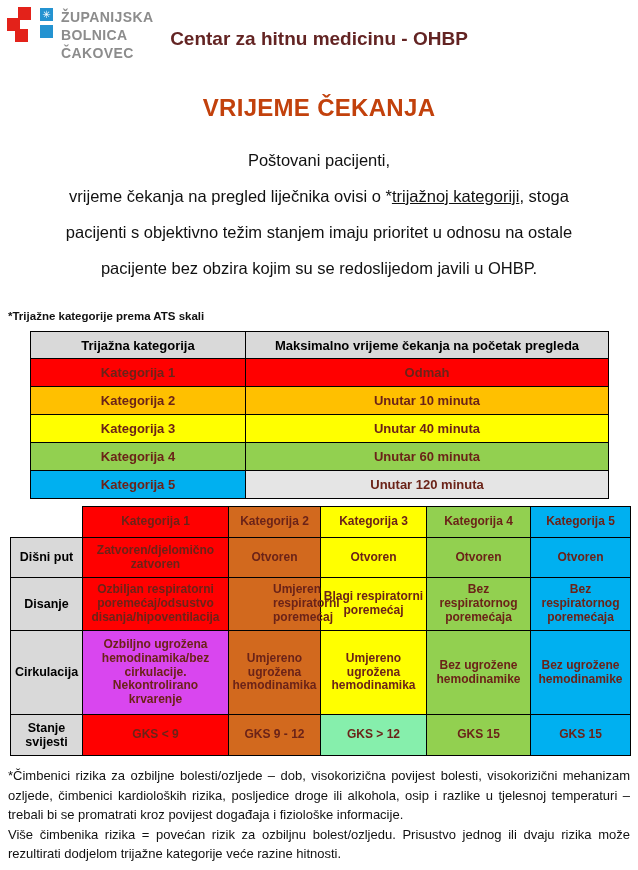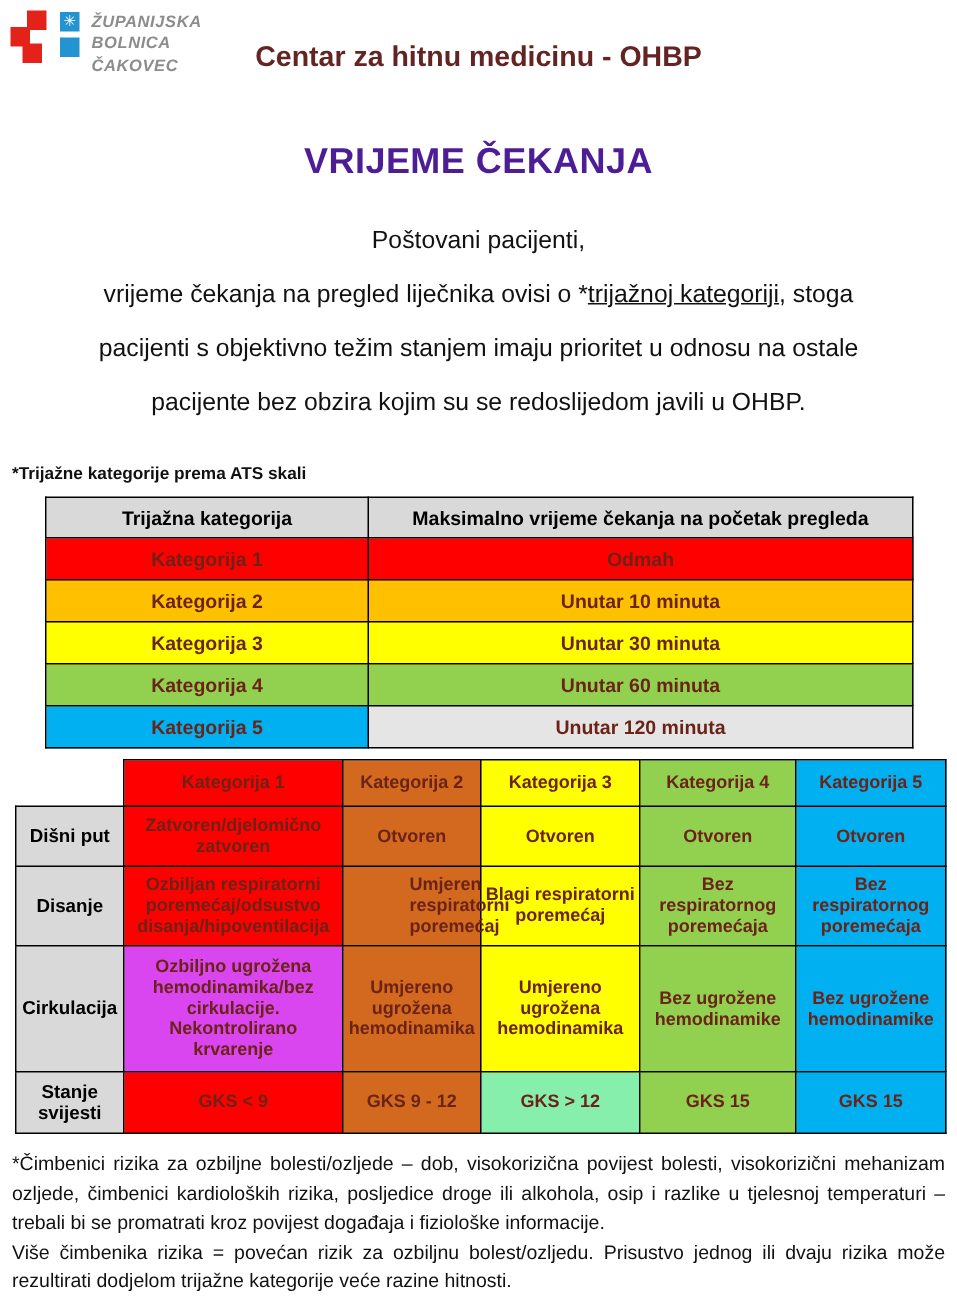--- a/index.html
+++ b/index.html
@@ -11,25 +11,25 @@
   .logo { position:absolute; left:4px; top:3px; width:150px; height:44px; }
   .sq { position:absolute; }
   .sq.red  { background:var(--brand_red); width:13px; height:13px; }
   .sq.blue { background:var(--brand_blue); width:13px; height:13px; }
   .r1 { left:14px; top:4px; }
   .r2 { left:3px;  top:15px; }
   .r3 { left:11px; top:26px; }
   .b1 { left:36px; top:5px; display:flex; align-items:center; justify-content:center; }
   .b2 { left:36px; top:22px; }
   .star { color:#fff; font-size:10px; line-height:1; font-family:"DejaVu Sans", sans-serif; }
-  .logo-text { position:absolute; left:57px; top:5px; color:#8c8c8c; font-size:11px; font-weight:bold; letter-spacing:0.4px; line-height:1.3;font-style:italic; }
+  .logo-text { position:absolute; left:57px; top:5px; color:#8c8c8c; font-size:14px; font-weight:bold; letter-spacing:0.4px; line-height:1.3; }
 
   
   .header-title { padding-top:28px; text-align:center; font-size:19px; font-weight:bold; color:var(--title_maroon); }
-  .page-title { margin-top:44px; text-align:center; font-size:24px; font-weight:bold; color:#4c1d95; letter-spacing:0.3px; }
+  .page-title { margin-top:44px; text-align:center; font-size:24px; font-weight:bold; color:#c2410c; letter-spacing:0.3px; }
 
   
   .intro { margin-top:20px; text-align:center; font-size:16.5px; color:#111; }
   .intro p { line-height:36px; }
   .u { text-decoration:underline; }
 
   
   .note { margin:0 0 0 8px; font-size:11.5px; font-weight:bold; color:#111; }
   .note1 { margin-top:24px; }
   .note2 { margin-top:17px; }
@@ -101,21 +101,21 @@
     <tr>
       <td style="background-color: rgb(255, 0, 0);">Kategorija 1</td>
       <td style="background-color: rgb(255, 0, 0); margin-top: 44px;">Odmah</td>
     </tr>
     <tr>
       <td style="background-color: rgb(255, 192, 0);">Kategorija 2</td>
       <td style="background-color: rgb(255, 192, 0);">Unutar 10 minuta</td>
     </tr>
     <tr>
       <td style="background-color: rgb(255, 255, 0);">Kategorija 3</td>
-      <td style="background-color: rgb(255, 255, 0);">Unutar 30 minuta</td>
+      <td style="background-color: rgb(255, 255, 0);">Unutar 40 minuta</td>
     </tr>
     <tr>
       <td style="background-color: rgb(146, 208, 80);">Kategorija 4</td>
       <td style="background-color: rgb(146, 208, 80);">Unutar 60 minuta</td>
     </tr>
     <tr>
       <td style="background-color: rgb(0, 176, 240);">Kategorija 5</td>
       <td style="background-color: #e5e5e5;">Unutar 120 minuta</td>
     </tr>
   </tbody>

